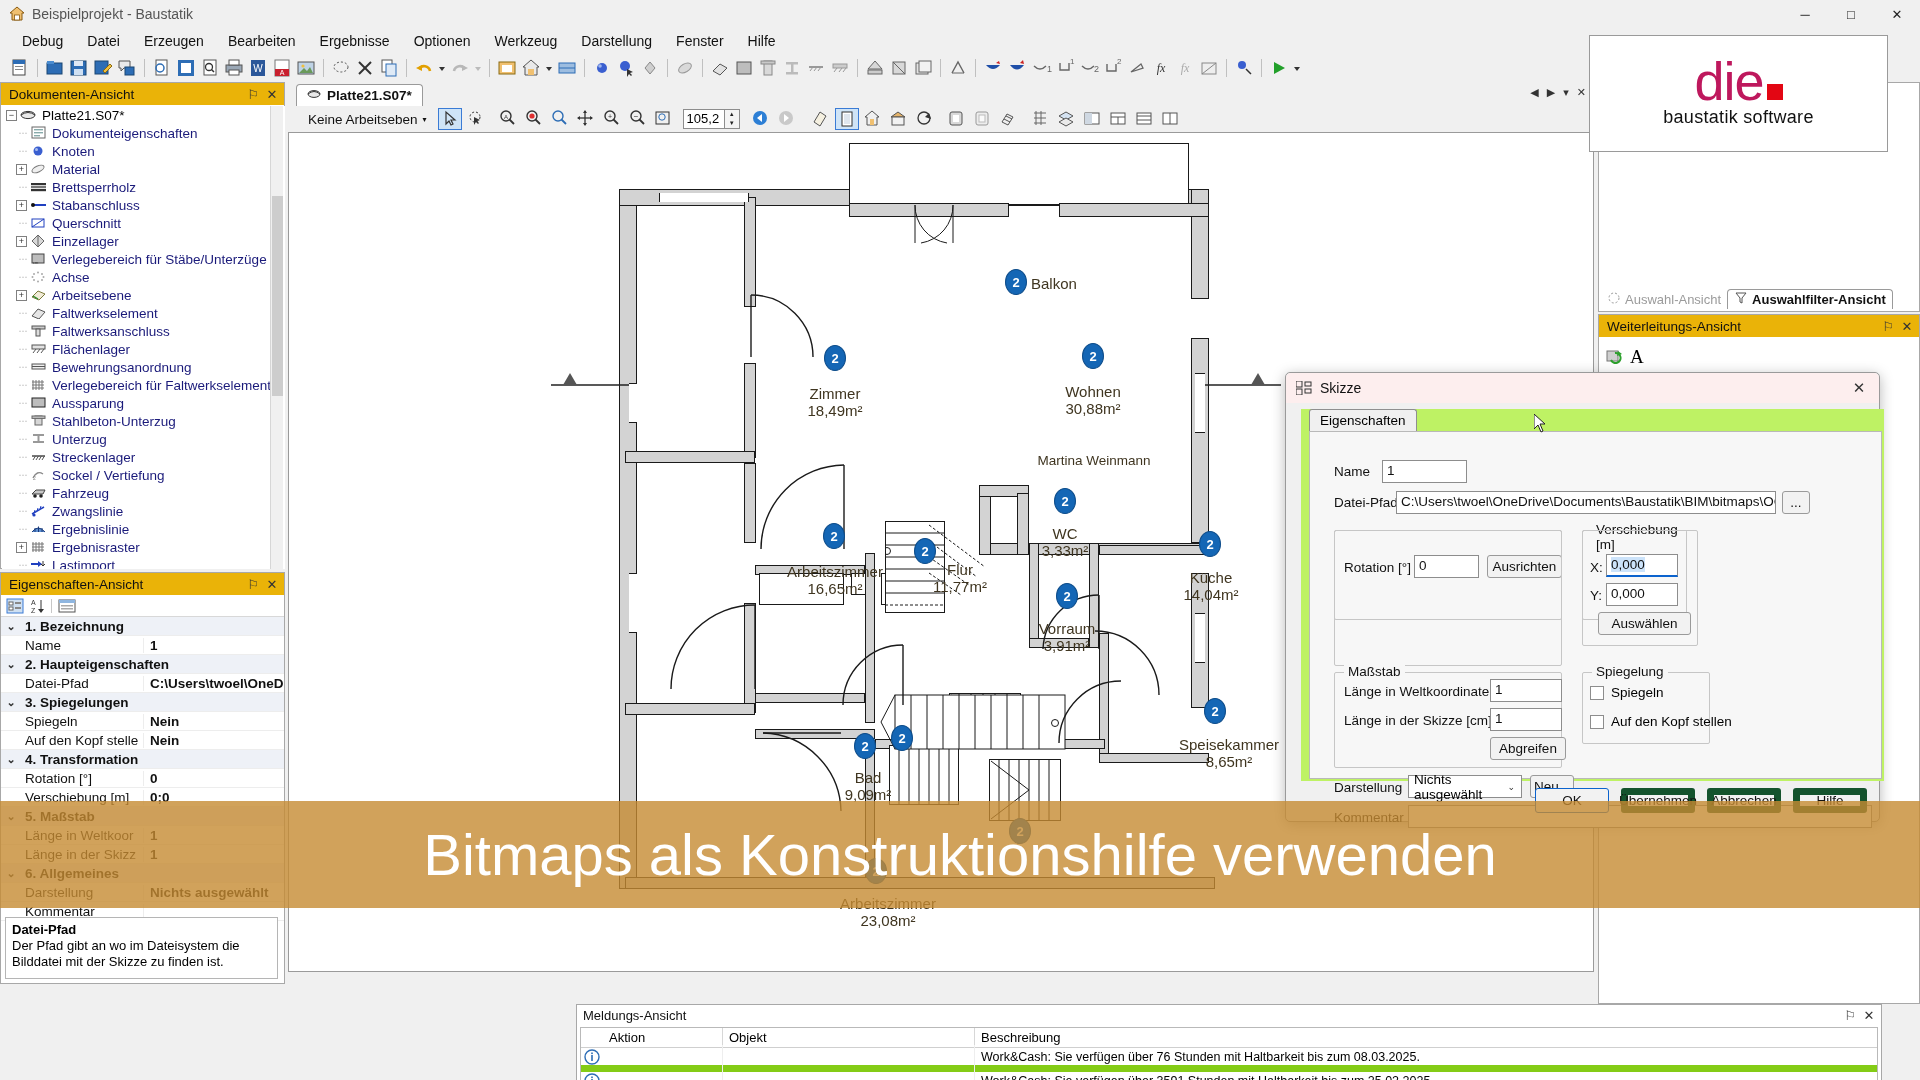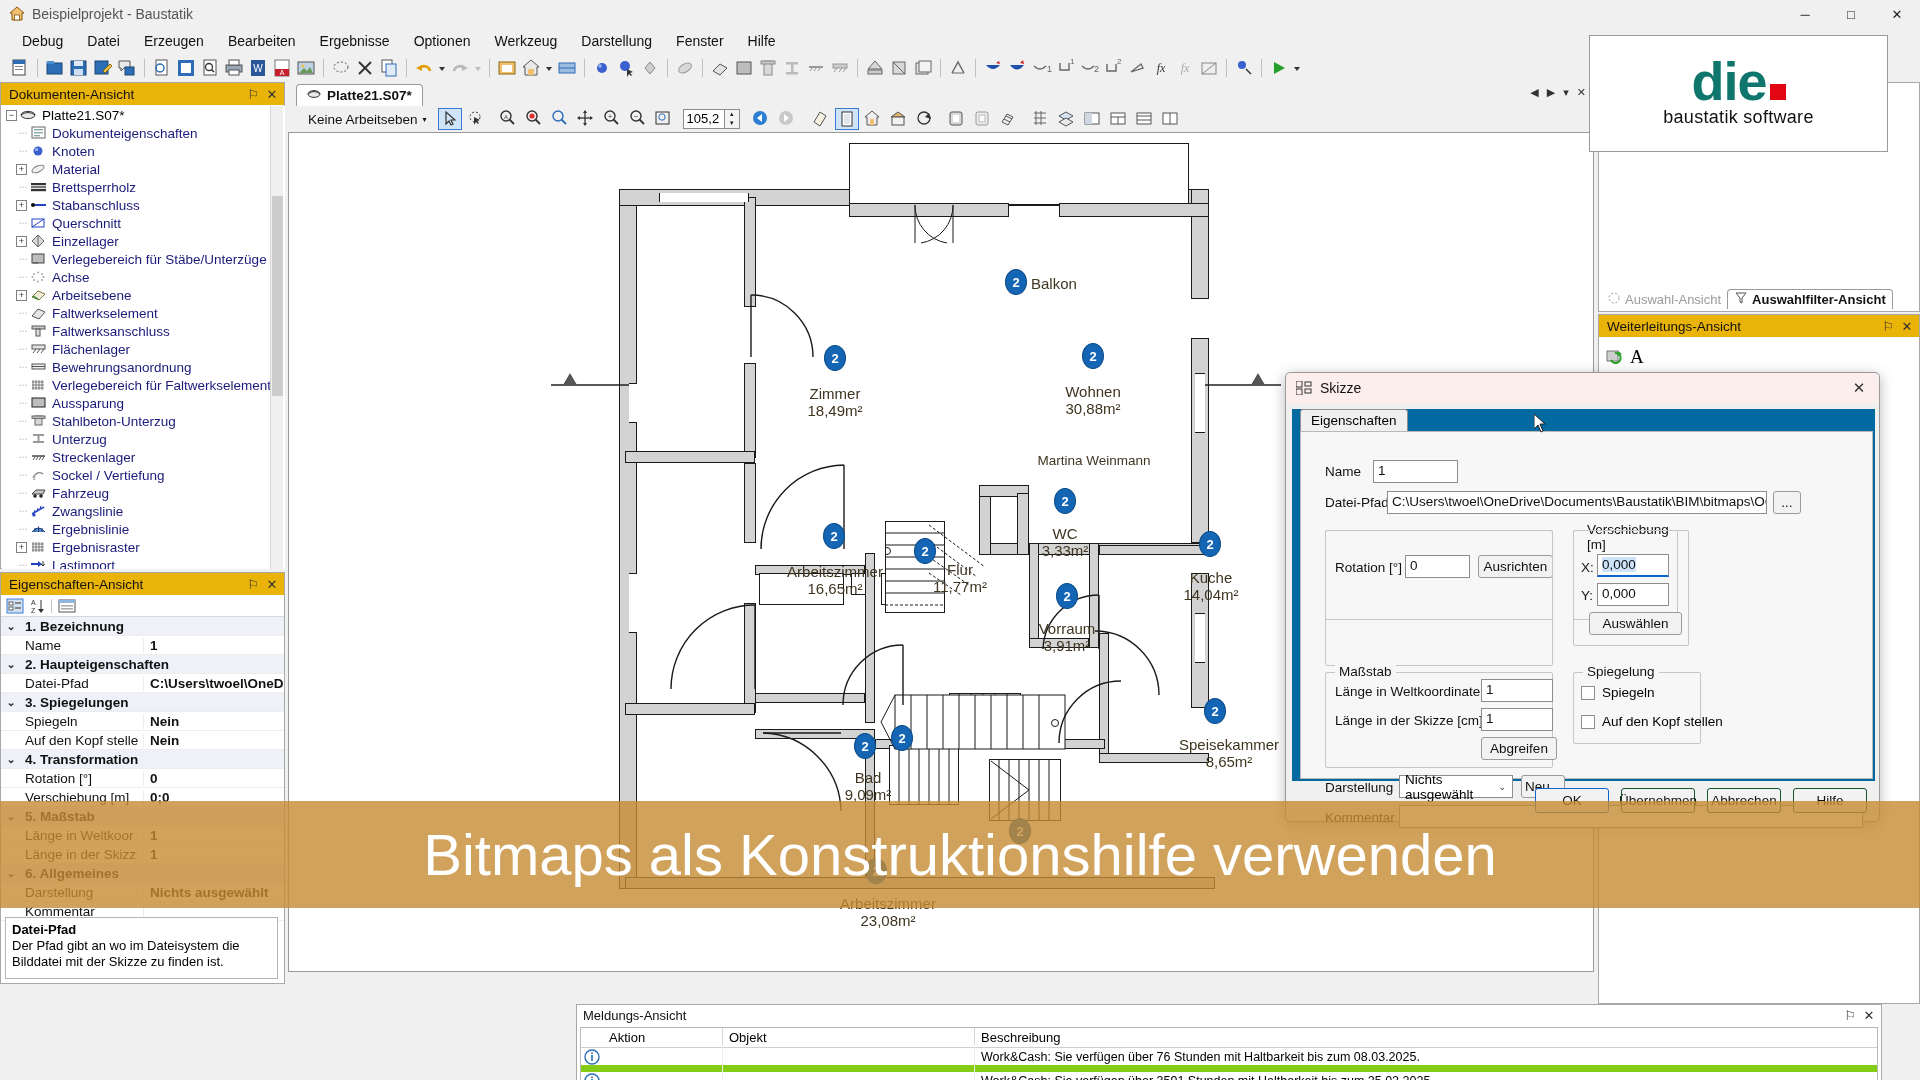--- a/index.html
+++ b/index.html
@@ -89,46 +89,46 @@
   .stab{height:20px;display:flex;align-items:center;padding:0 6px;font-size:13px;color:#9b9b9b;}
   .stab.active{color:#111;background:#fff;border:1px solid #9a9a9a;border-bottom:none;border-radius:4px 4px 0 0;font-weight:bold;}
   #wl-pane{position:absolute;left:0;top:232px;width:322px;height:690px;background:#fff;border:1px solid #a8a8a8;}
   #wl-list{position:absolute;left:1px;top:22px;width:320px;height:40px;display:flex;align-items:center;padding-left:6px;gap:6px;}
   #proj-pane{position:absolute;left:0;top:300px;width:322px;height:640px;}
   .ptrow{height:15.6px;display:flex;align-items:center;font-size:13px;color:#1a1a1a;padding-left:26px;white-space:nowrap;}
   .ptrow .dots{width:16px;color:#a5a5a5;font-size:9px;}
   .ptrow .ic{width:17px;height:13px;margin-right:4px;flex:none;position:relative;}
   
   #logo-pop{position:absolute;left:1589px;top:35px;width:299px;height:117px;background:#fff;border:1px solid #9a9a9a;display:flex;flex-direction:column;align-items:center;justify-content:center;}
-  #logo-pop .die{font-size:54px;line-height:44px;letter-spacing:-1px;color:#0f766e;font-family:"Liberation Sans",sans-serif;font-weight:700;position:relative;}
+  #logo-pop .die{font-size:54px;line-height:44px;letter-spacing:-1px;color:#be185d;font-family:"Liberation Sans",sans-serif;font-weight:400;position:relative;}
   #logo-pop .dot{display:inline-block;width:16px;height:16px;background:#e30613;vertical-align:baseline;margin-left:3px;}
   #logo-pop .sub{font-size:18px;color:#111;margin-top:4px;letter-spacing:.3px;}
   
   #dlg{position:absolute;left:1285px;top:372px;width:595px;height:450px;background:#f0f0f0;border:1px solid #9a9a9a;box-shadow:0 3px 14px rgba(0,0,0,.28);border-radius:5px;}
   #dlg-title{height:30px;background:#fdeeee;display:flex;align-items:center;padding:0 6px 0 10px;border-radius:5px 5px 0 0;}
   #dlg-title .dt-ic{width:16px;height:14px;margin-right:8px;position:relative;}
   #dlg-title .dt-tx{font-size:14px;color:#111;}
   #dlg-title .dt-x{margin-left:auto;width:28px;height:24px;display:flex;align-items:center;justify-content:center;font-size:15px;color:#333;}
-  #dlg-body{position:absolute;left:6px;top:36px;width:583px;height:372px;background:#0369a1;}
+  #dlg-body{position:absolute;left:15px;top:36px;width:583px;height:372px;background:#bef264;}
   #dlg-tabstrip{position:absolute;left:8px;top:0;height:23px;display:flex;align-items:flex-end;}
   .dtabi{height:23px;padding:0 10px;font-size:13.5px;display:flex;align-items:center;background:#f0f0f0;border:1px solid #8f8f8f;border-bottom:1px solid #f7f7f7;border-radius:3px 3px 0 0;}
   #dlg-page{position:absolute;left:8px;top:22px;width:573px;height:348px;background:#f7f7f7;border:1px solid #b9b9b9;}
   .dlabel{position:absolute;font-size:13.5px;color:#111;}
   .dinput{position:absolute;background:#fff;border:1px solid #8d8d8d;font-size:13.5px;padding:2px 4px;line-height:16px;color:#111;white-space:nowrap;overflow:hidden;}
   .dinput.focus{border:1px solid #8d8d8d;border-bottom:2px solid #0b63ce;background:#fff;}
   .dinput .sel{background:#cce3fa;}
   .dbtn{position:absolute;background:#f2f2f2;border:1px solid #9a9a9a;border-radius:3px;font-size:13.5px;display:flex;align-items:center;justify-content:center;color:#111;}
   .dgroup{position:absolute;border:1px solid #c6c6c6;border-radius:2px;}
   .dgroup > .gl{position:absolute;top:-9px;left:9px;background:#f7f7f7;padding:0 4px;font-size:13.5px;color:#111;}
   .dchk{position:absolute;display:flex;align-items:center;font-size:13.5px;}
   .dchk .box{width:14px;height:14px;border:1px solid #8d8d8d;background:#fff;margin-right:7px;}
   .dselect{position:absolute;background:#fff;border:1px solid #8d8d8d;font-size:13.5px;display:flex;align-items:center;padding-left:5px;}
   .dselect .arr{margin-left:auto;margin-right:6px;font-size:9px;color:#333;}
   #dlg-footer{position:absolute;left:0;bottom:0;width:595px;height:42px;display:flex;align-items:center;justify-content:flex-end;padding-right:14px;gap:12px;}
-  .fbtn{width:74px;height:25px;border:1px solid #14532d;background:#f2f2f2;border-radius:3px;font-size:13.5px;display:flex;align-items:center;justify-content:center;color:#111;}
+  .fbtn{width:74px;height:25px;border:7px solid #14532d;background:#f2f2f2;border-radius:3px;font-size:13.5px;display:flex;align-items:center;justify-content:center;color:#111;}
   .fbtn.primary{border:1px solid #0b63ce;}
   
   #cursor{position:absolute;left:1534px;top:414px;width:14px;height:20px;}
   
   #banner{position:absolute;left:0;top:801px;width:1920px;height:107px;background:rgba(198,139,50,0.80);display:flex;align-items:center;justify-content:center;pointer-events:none;}
   #banner span{font-size:58px;color:#fff;font-family:"Liberation Sans",sans-serif;letter-spacing:0px;}
 </style>
 </head>
 <body>
 

